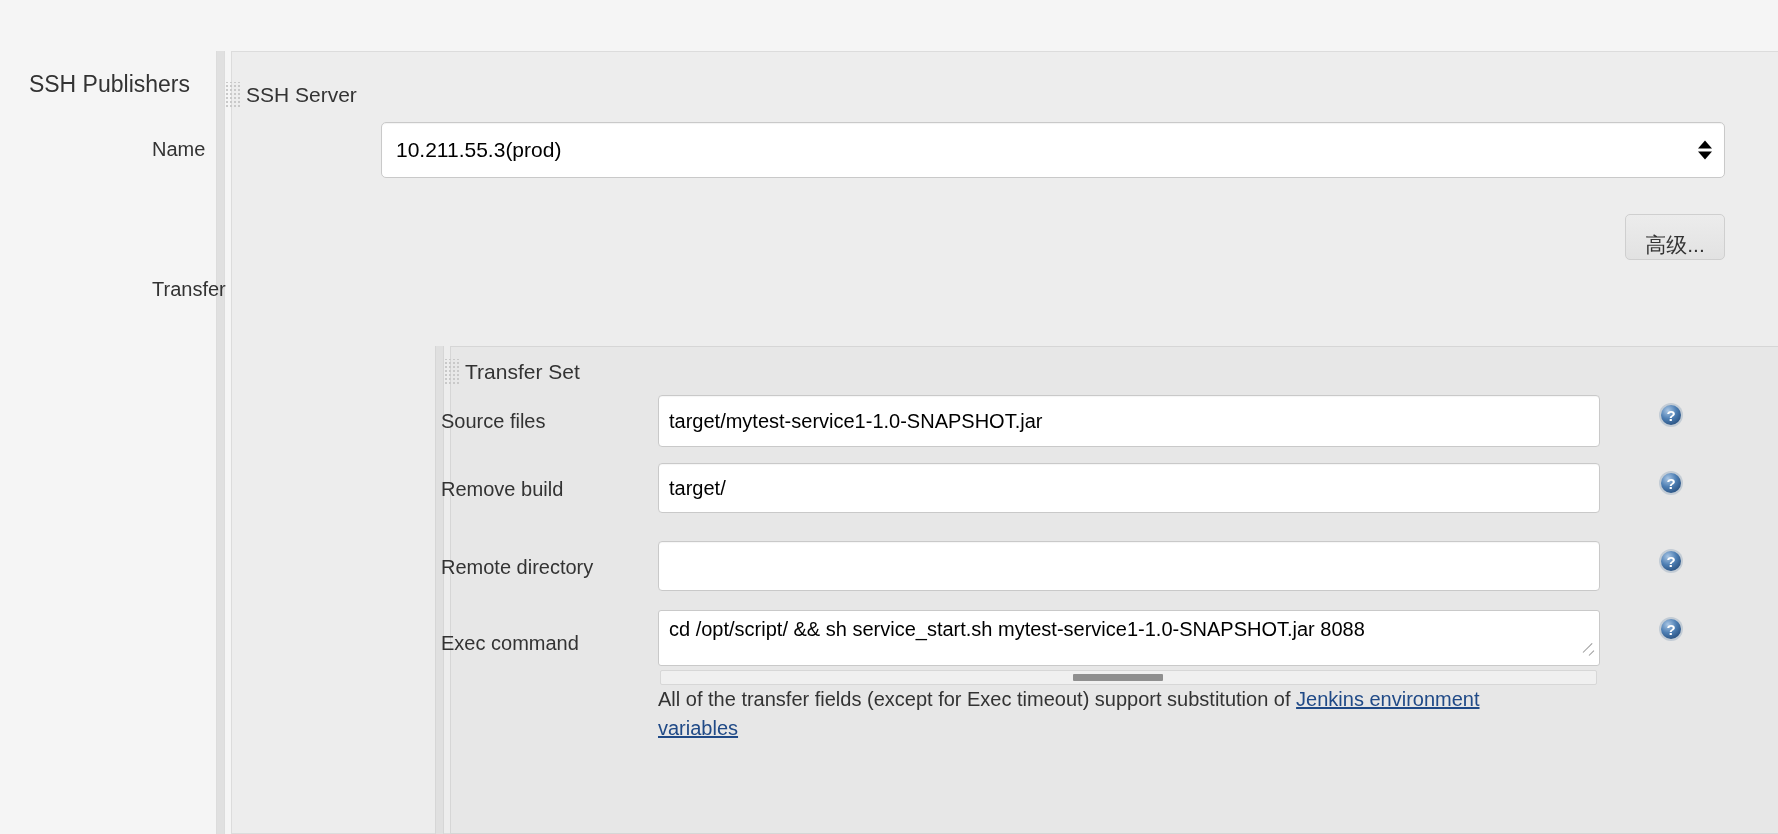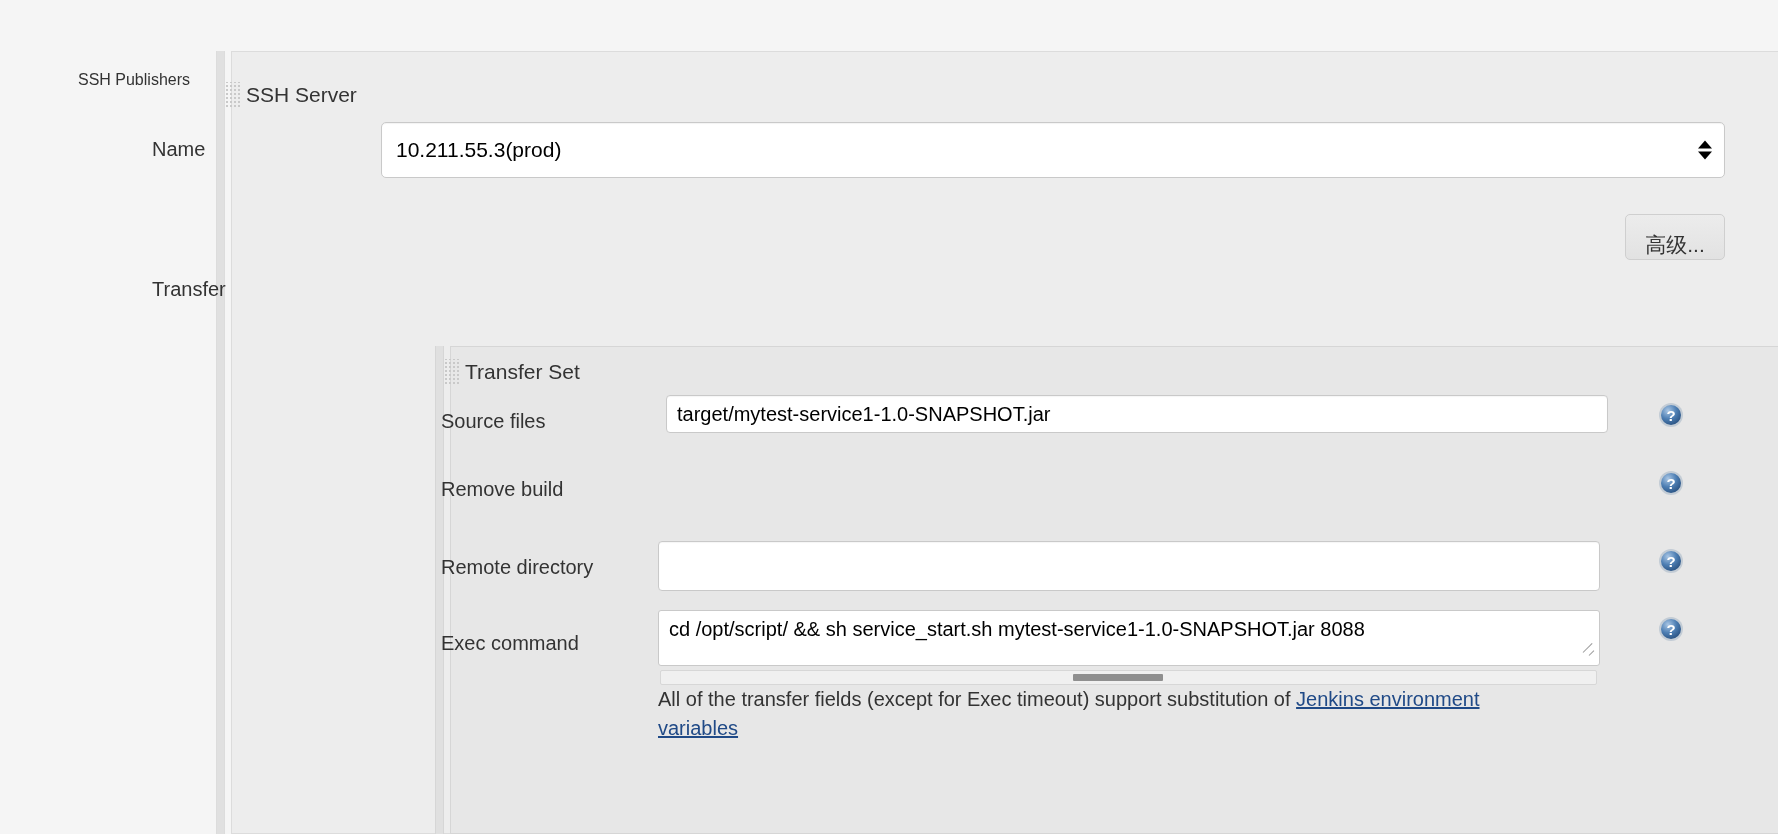--- a/index.html
+++ b/index.html
@@ -32,21 +32,21 @@
     background: #f5f5f5;
   }
 
   
   .left-label {
     position: absolute;
     left: 0; top: 20px;
     width: 200px;
     text-align: right;
     padding-right: 10px;
-    font-size: 16px;
+    font-size: 23px;
     color: #333;
   }
 
   
   .v-sep-outer {
     position: absolute;
     left: 216px; top: 0;
     width: 9px; height: 783px;
     background: #e0e0e0;
     border-left: 1px solid #dcdcdc;
@@ -286,37 +286,38 @@
     <div class="v-sep-inner"></div>
 
     <div class="transfer-panel">
 
       <div class="block-header" style="left:-8px; top:12px;">
         <div class="drag-handle"></div>
         <div class="title">Transfer Set</div>
       </div>
 
       <div class="form-label" style="left:-10px; top:63px; width:210px;">Source files</div>
-      <input class="txt-input" style="left: 207px; top: 48px; width: 942px; height: 38px; margin-left: 8px;" value="target/mytest-service1-1.0-SNAPSHOT.jar">
+      <input class="txt-input" style="left: 207px; top: 48px; width: 942px; height: 52px;" value="target/mytest-service1-1.0-SNAPSHOT.jar">
       <div class="help-icon" style="left:1207px; top:55px;">
         <svg width="26" height="26" viewBox="0 0 26 26">
           <defs>
             <radialGradient id="hg1" cx="35%" cy="28%" r="75%">
               <stop offset="0%" stop-color="#a9c6e4"></stop>
               <stop offset="55%" stop-color="#4e7fb4"></stop>
               <stop offset="100%" stop-color="#2c5585"></stop>
             </radialGradient>
           </defs>
           <circle cx="13" cy="13" r="12" fill="#c3ccd5"></circle>
           <circle cx="13" cy="13" r="10" fill="url(#hg1)"></circle>
           <text x="13" y="19" font-family="Liberation Sans, sans-serif" font-size="15" font-weight="bold" fill="#ffffff" text-anchor="middle">?</text>
         </svg>
       </div>
 
       <div class="form-label" style="left:-10px; top:131px; width:210px;">Remove build</div>
+      <input class="txt-input" style="left: 207px; top: 116px; width: 942px; height: 50px;" value="target/">
       <div class="help-icon" style="left:1207px; top:123px;">
         <svg width="26" height="26" viewBox="0 0 26 26">
           <circle cx="13" cy="13" r="12" fill="#c3ccd5"></circle>
           <circle cx="13" cy="13" r="10" fill="url(#hg1)"></circle>
           <text x="13" y="19" font-family="Liberation Sans, sans-serif" font-size="15" font-weight="bold" fill="#ffffff" text-anchor="middle">?</text>
         </svg>
       </div>
 
       <div class="form-label" style="left:-10px; top:209px; width:210px;">Remote directory</div>
       <input class="txt-input" style="left: 207px; top: 194px; width: 942px; height: 50px;" value="">

